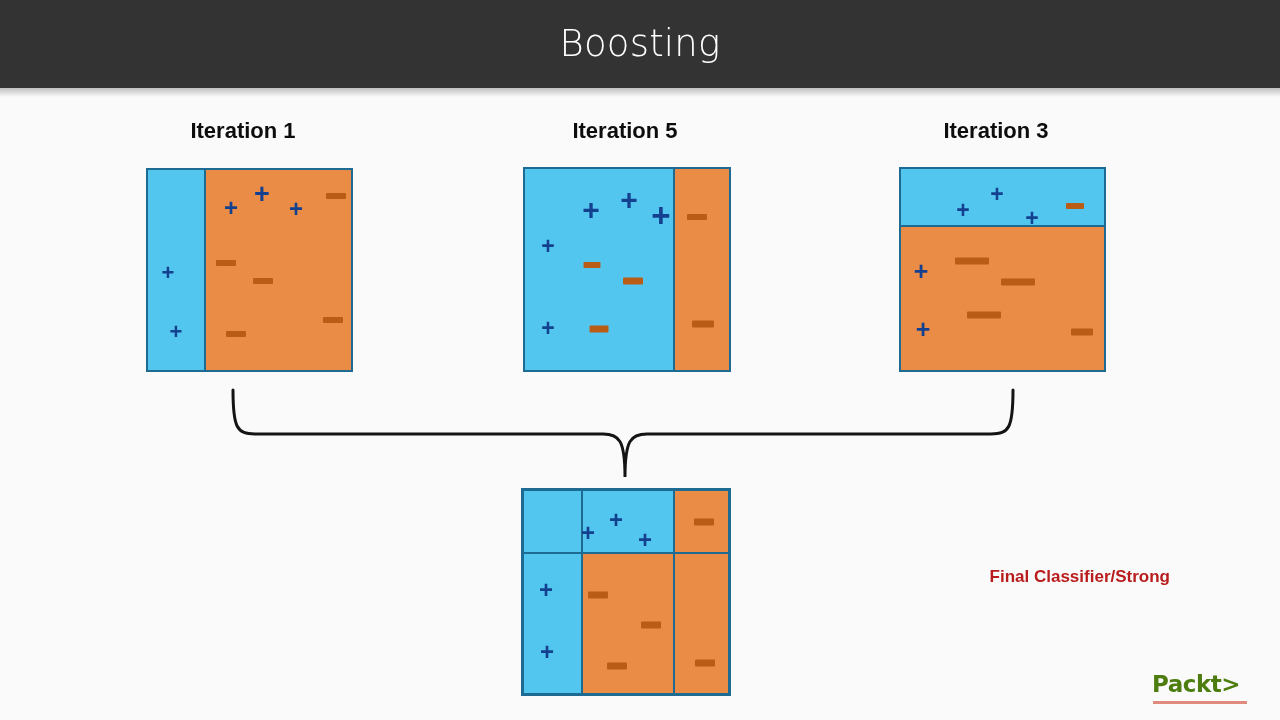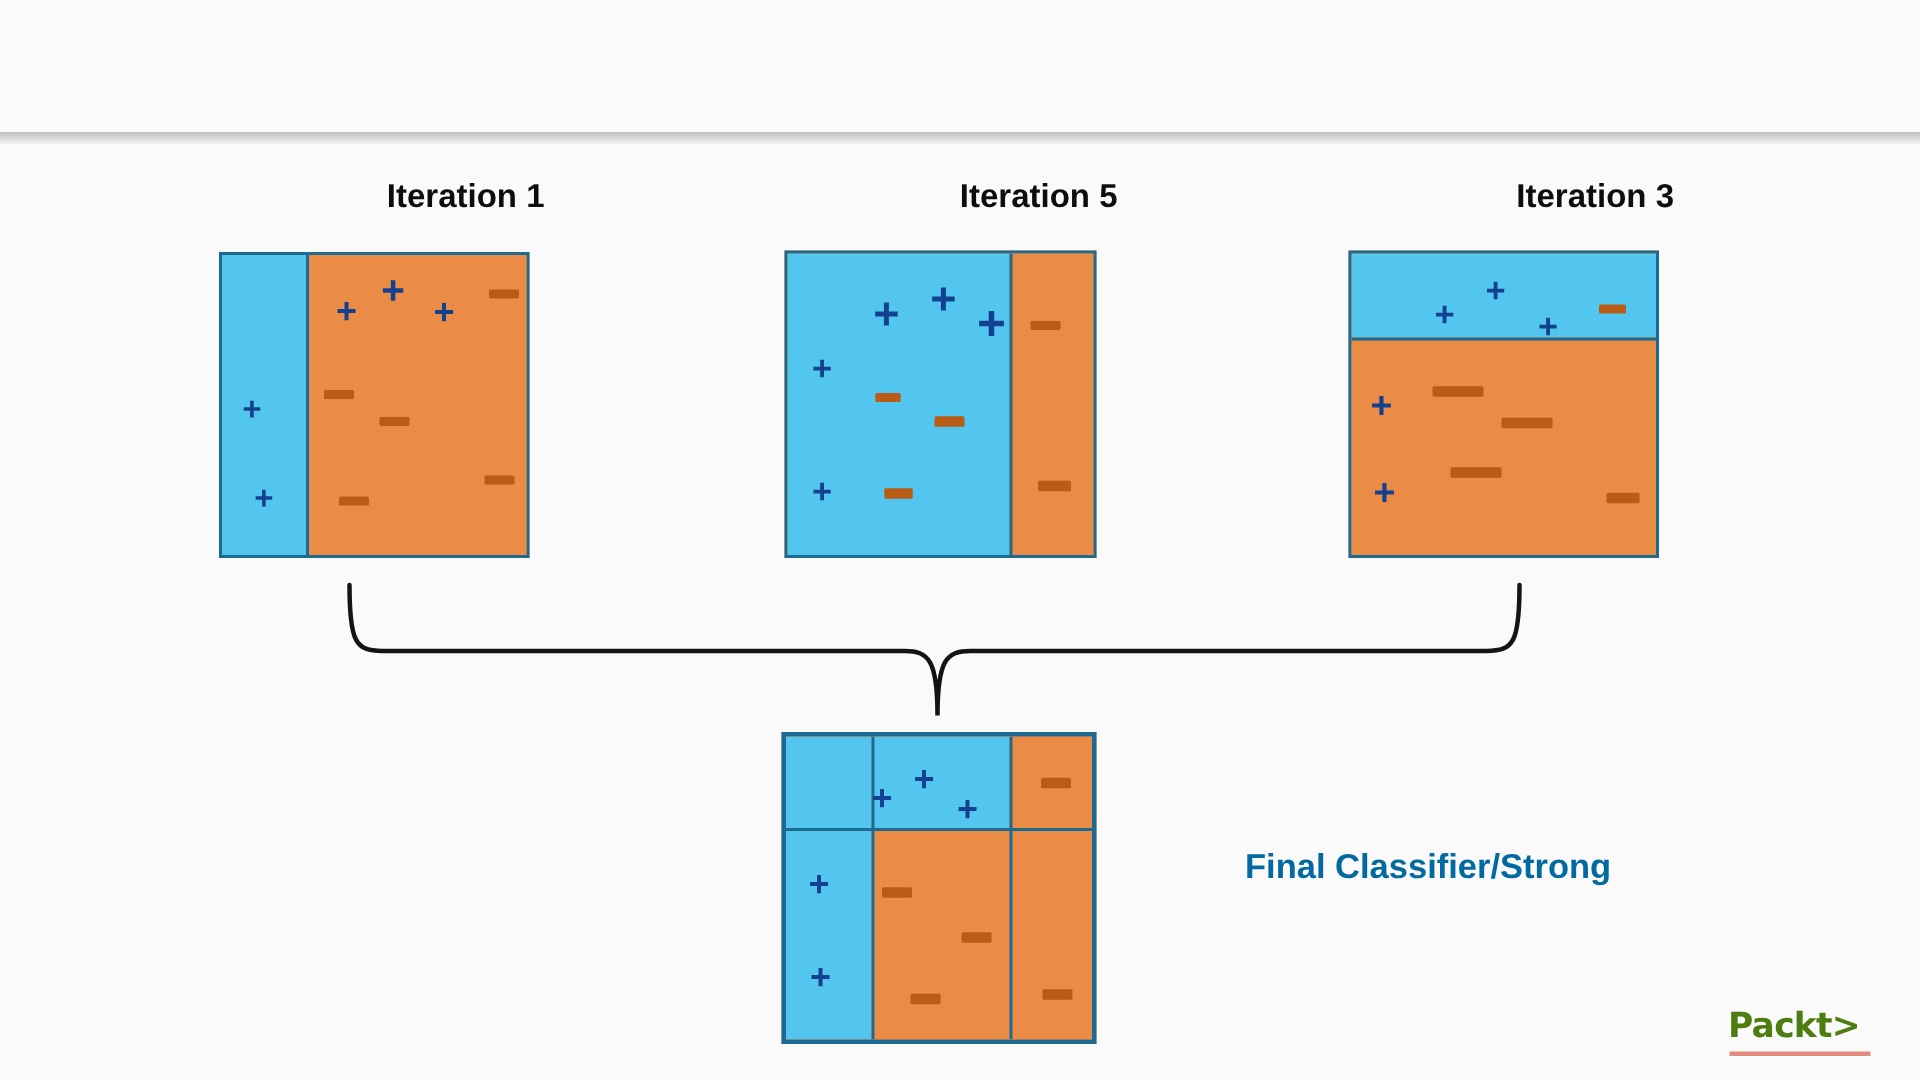--- a/index.html
+++ b/index.html
@@ -52,21 +52,21 @@
     background: linear-gradient(to bottom, rgba(0,0,0,0.24), rgba(0,0,0,0.0));
     z-index: 4;
   }
 
   
   .iter-title {
     position: absolute;
     font-size: 22px;
     font-weight: bold;
     color: #0d0d0d;
-    text-align: right;
+    text-align: center;
     white-space: nowrap;
     font-family: "Liberation Sans", sans-serif;
   }
   .plot {
     position: absolute;
     box-sizing: border-box;
     border: 2px solid #1d6a93;
     overflow: hidden;
     background: #f09244;
   }
@@ -126,25 +126,26 @@
     box-sizing: border-box;
     border: 3px solid #1d6a93;
     overflow: hidden;
     background: #ea8b46;
   }
   #final-caption {
     position: absolute;
     left: 830px;
     top: 560px;
     width: 340px;
-    font-size: 23px;
+    font-size: 17px;
     font-weight: bold;
     line-height: 34px;
-    color: #0369a1;
-    font-family: "Liberation Sans", sans-serif;
+    color: #b91c1c;
+    font-family: "Liberation Sans", sans-serif;
+    text-align: right;
   }
 
   
   #packt-logo {
     position: absolute;
     left: 1152px;
     top: 670px;
     width: 100px;
     height: 36px;
     color: #e08b7d;
@@ -164,20 +165,23 @@
     width: 94px;
     height: 3px;
     background: #e08b7d;
   }
 </style>
 </head>
 <body>
 
 <div id="slide">
 
+  <div id="header-bar">
+    <div id="header-title">Boosting</div>
+  </div>
   <div id="header-shadow"></div>
 
   <div id="iterations-container">
       <div class="iter-title" style="left: 123px; top: 118px; width: 240px;">Iteration 1</div>
       <div class="plot" style="left: 146px; top: 168px; width: 207px; height: 204px;">
         <div class="region blue" style="left: 0px; top: 0px; width: 56px; height: 200px;"></div>
         <div class="region orange" style="left: 56px; top: 0px; width: 147px; height: 200px;"></div>
         <div class="divider-v" style="left: 56px;"></div>
         <div class="plus" style="left: 20px; top: 103px; font-size: 22px;">+</div>
         <div class="plus" style="left: 28px; top: 162px; font-size: 22px;">+</div>

